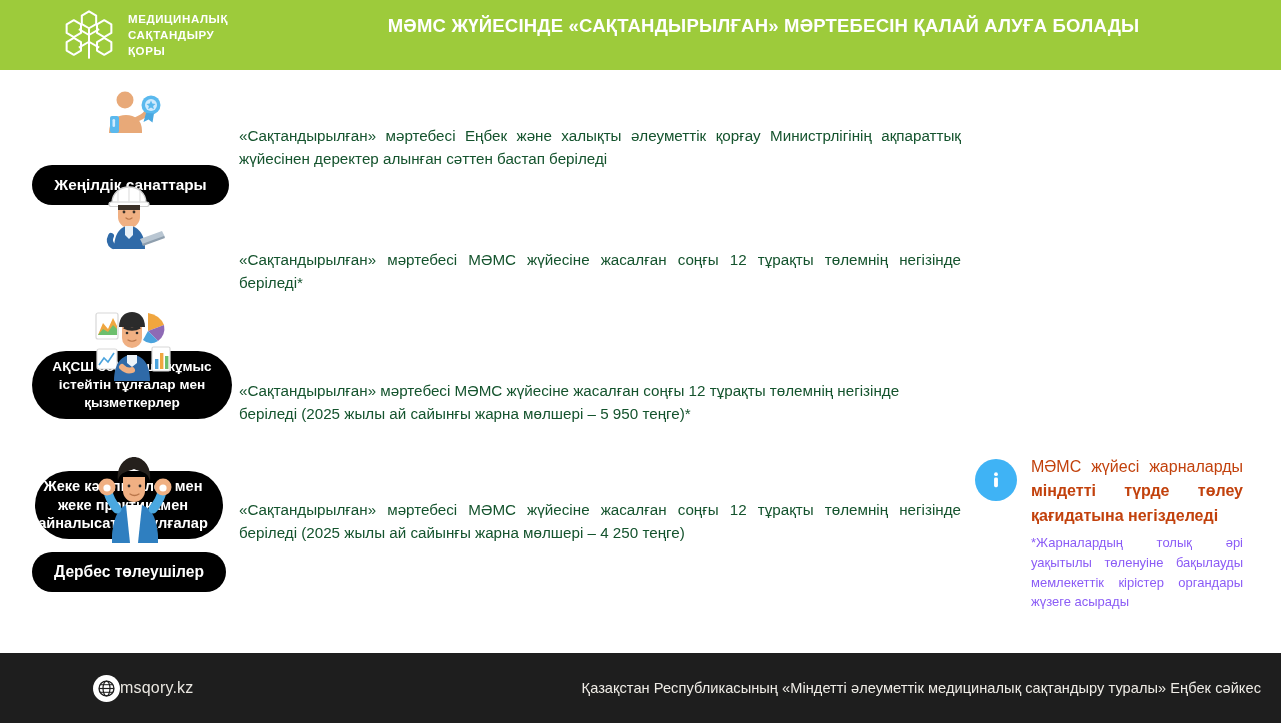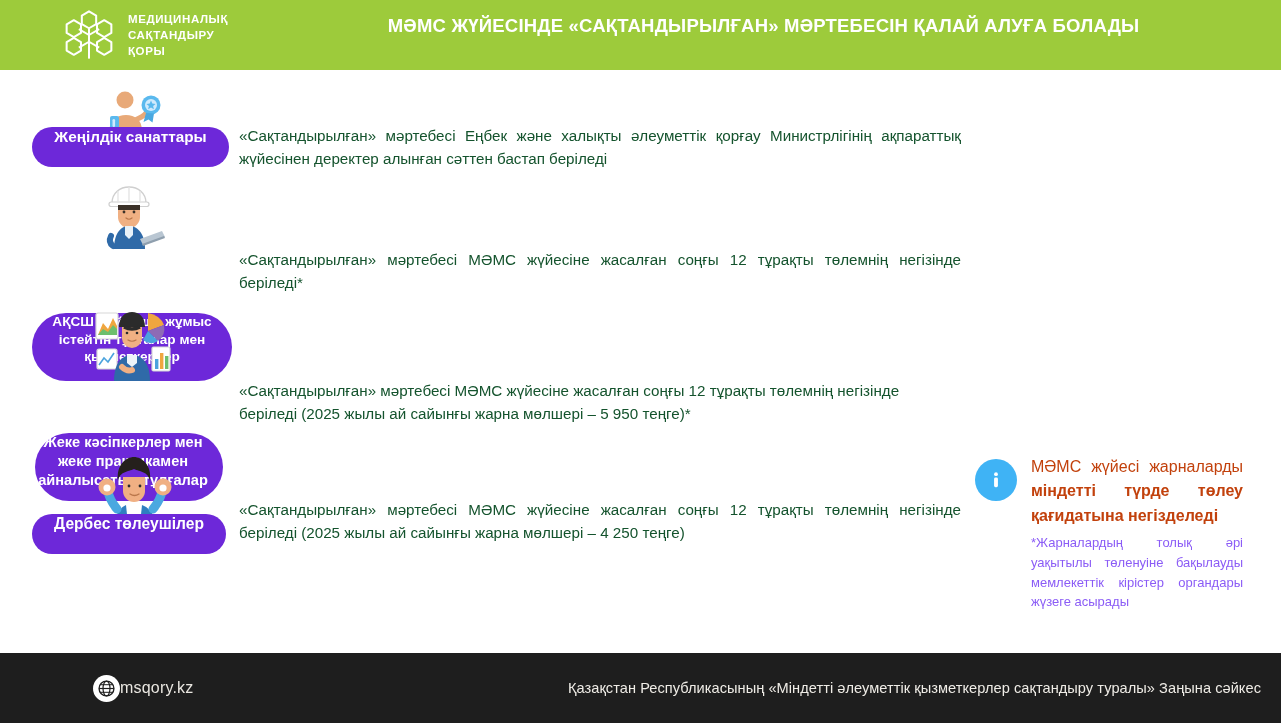--- a/index.html
+++ b/index.html
@@ -74,29 +74,31 @@
     position: absolute;
     left: 0; top: 73px;
     width: 1281px;
     height: 580px;
     background: #ffffff;
   }
 
   
   .pill {
     position: absolute;
-    background: #6d28d9;
+    background: #000000;
     border-radius: 999px;
     color: #ffffff;
     font-weight: bold;
     display: flex;
+    align-items: center;
     justify-content: center;
     text-align: center;
     box-sizing: border-box;
     line-height: 1.30;
+    margin-top: 38px;
   }
   .pill span { display: block; white-space: pre-line; }
   .pill.overflow span {
     width: 230px;
     margin-left: -12px;
   }
 
   
   .body-text {
     position: absolute;
@@ -334,14 +336,14 @@
       <svg viewBox="0 0 24 24" width="19" height="19" aria-hidden="true">
         <circle cx="12" cy="12" r="9.4" fill="none" stroke="#1e1e1e" stroke-width="1.7"></circle>
         <ellipse cx="12" cy="12" rx="4.4" ry="9.4" fill="none" stroke="#1e1e1e" stroke-width="1.5"></ellipse>
         <line x1="2.6" y1="12" x2="21.4" y2="12" stroke="#1e1e1e" stroke-width="1.5"></line>
         <line x1="4.2" y1="7.2" x2="19.8" y2="7.2" stroke="#1e1e1e" stroke-width="1.3"></line>
         <line x1="4.2" y1="16.8" x2="19.8" y2="16.8" stroke="#1e1e1e" stroke-width="1.3"></line>
       </svg>
     </span>
     <span class="footer-site-label">msqory.kz</span>
   </div>
-  <div class="footer-legal">Қазақстан Республикасының «Міндетті әлеуметтік қызметкерлер сақтандыру туралы» Заңына сәйкес</div>
+  <div class="footer-legal">Қазақстан Республикасының «Міндетті әлеуметтік медициналық сақтандыру туралы» Еңбек сәйкес</div>
 </div>
 
 </body></html>

